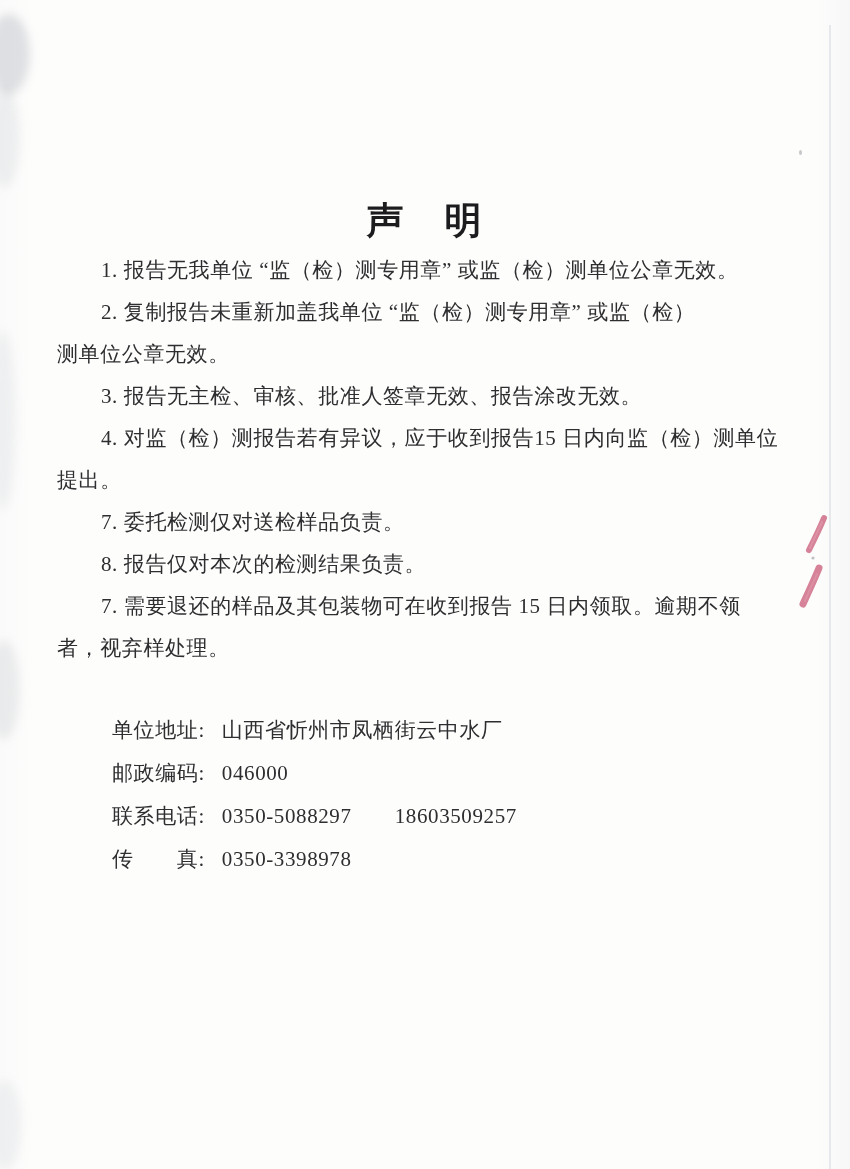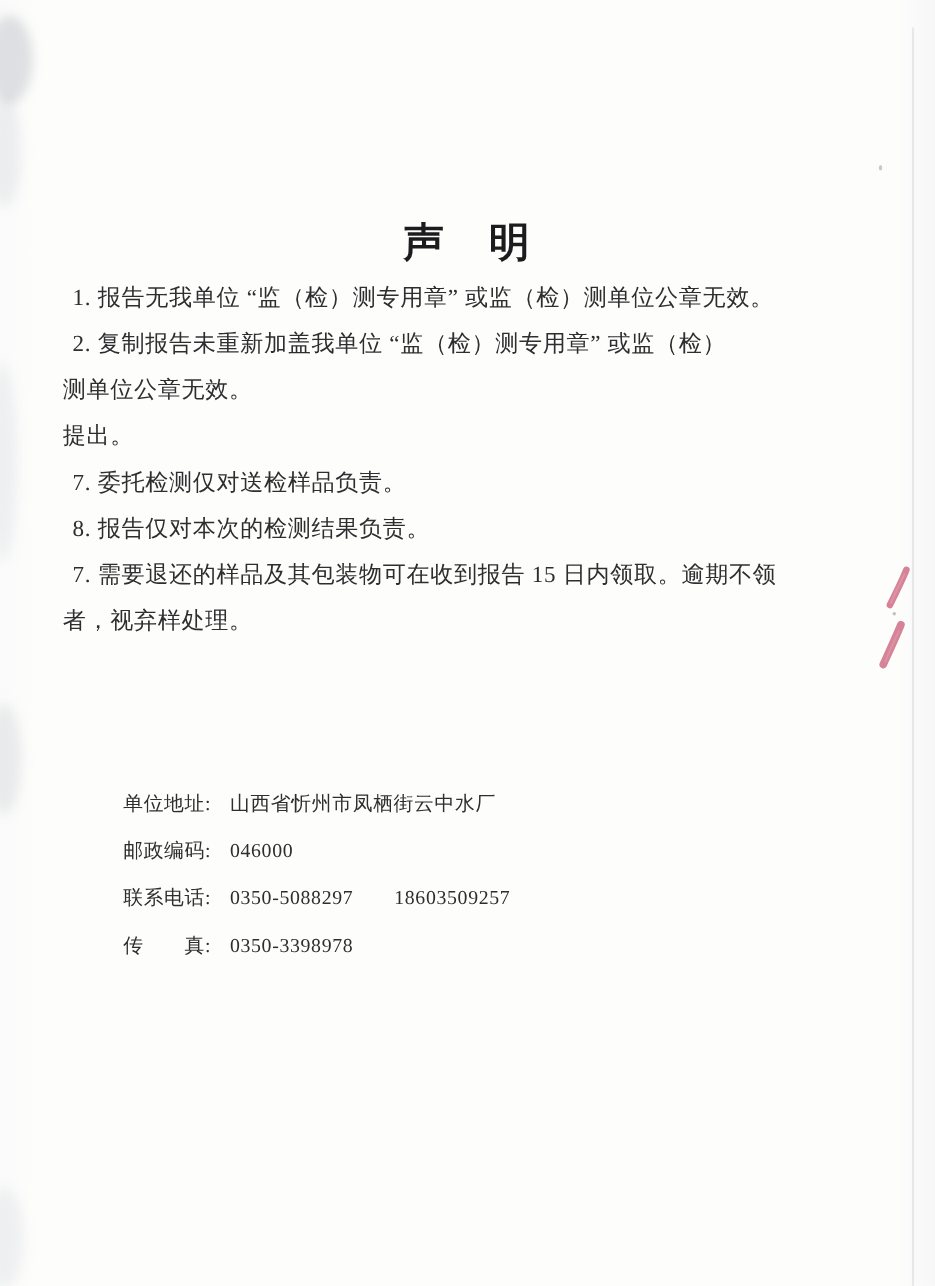--- a/index.html
+++ b/index.html
@@ -31,31 +31,31 @@
     position: absolute;
     top: 249px; left: 0; width: 850px;
   }
   .line {
     height: 42px; line-height: 42px;
     font-size: 21px;
     color: #2e2e30;
     letter-spacing: 0.6px;
     white-space: pre;
   }
-  .line.first { padding-left: 66px; }
+  .line.first { padding-left: 101px; }
   .line.cont  { padding-left: 57px; }
   
   .contact-block {
     position: absolute;
     top: 709px; left: 0; width: 850px;
   }
   .contact-line {
     height: 43px; line-height: 43px;
     padding-left: 112px;
-    font-size: 18px;
+    font-size: 21px;
     color: #2e2e30;
     letter-spacing: 0.6px;
     white-space: pre;
   }
   .contact-line .value { margin-left: 17px; }
   
   .smudge {
     position: absolute;
     border-radius: 50%;
     filter: blur(5px);
@@ -90,20 +90,22 @@
 <body>
 
 <div class="page">
 
   <div class="doc-title">声　明</div>
 
   <div class="body-block" id="paragraphs">
       <div class="line first">1. 报告无我单位 “监（检）测专用章” 或监（检）测单位公章无效。</div>
       <div class="line first">2. 复制报告未重新加盖我单位 “监（检）测专用章” 或监（检）</div>
       <div class="line cont">测单位公章无效。</div>
+      <div class="line first">3. 报告无主检、审核、批准人签章无效、报告涂改无效。</div>
+      <div class="line first">4. 对监（检）测报告若有异议，应于收到报告15 日内向监（检）测单位</div>
       <div class="line cont">提出。</div>
       <div class="line first">7. 委托检测仅对送检样品负责。</div>
       <div class="line first">8. 报告仅对本次的检测结果负责。</div>
       <div class="line first">7. 需要退还的样品及其包装物可在收到报告 15 日内领取。逾期不领</div>
       <div class="line cont">者，视弃样处理。</div>
     </div>
 
   <div class="contact-block" id="contact">
       <div class="contact-line"><span class="label">单位地址:</span><span class="value">山西省忻州市凤栖街云中水厂</span></div>
       <div class="contact-line"><span class="label">邮政编码:</span><span class="value">046000</span></div>

